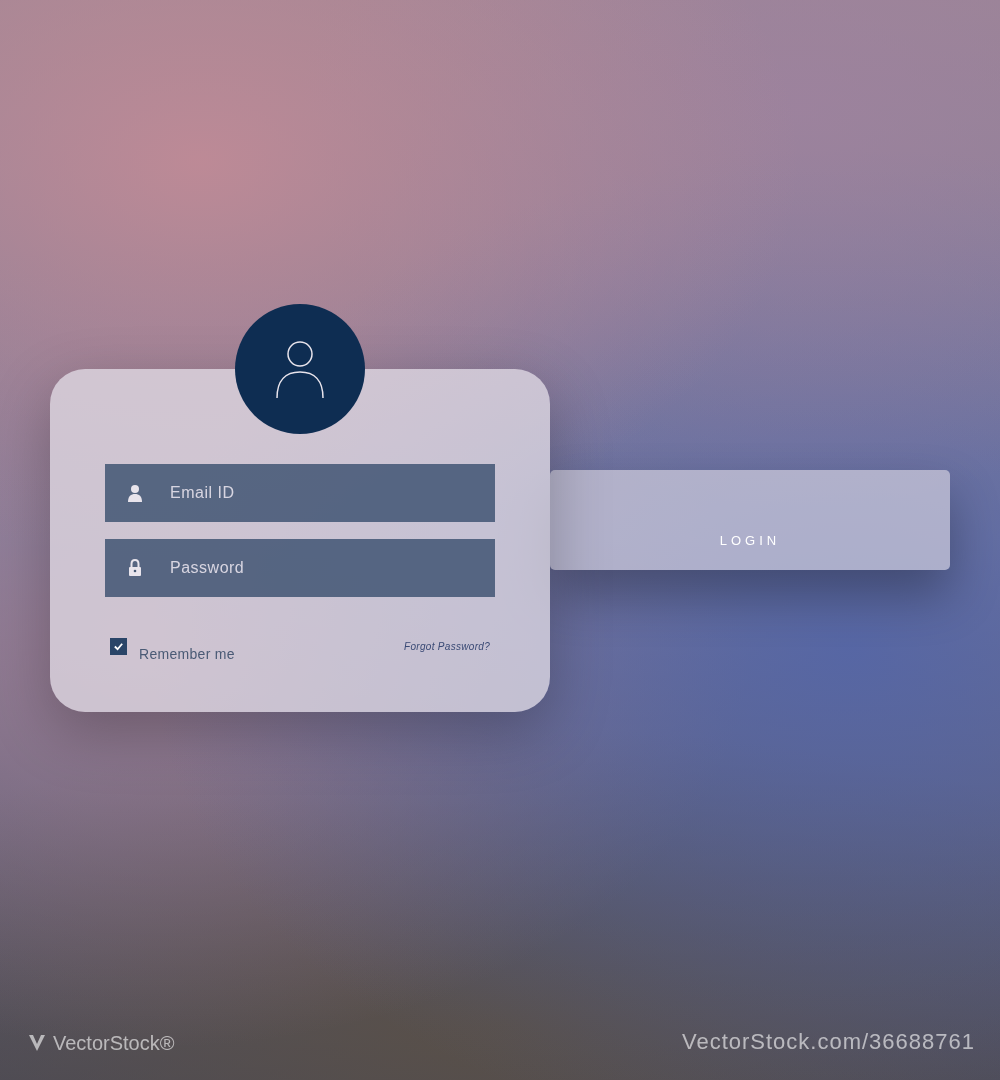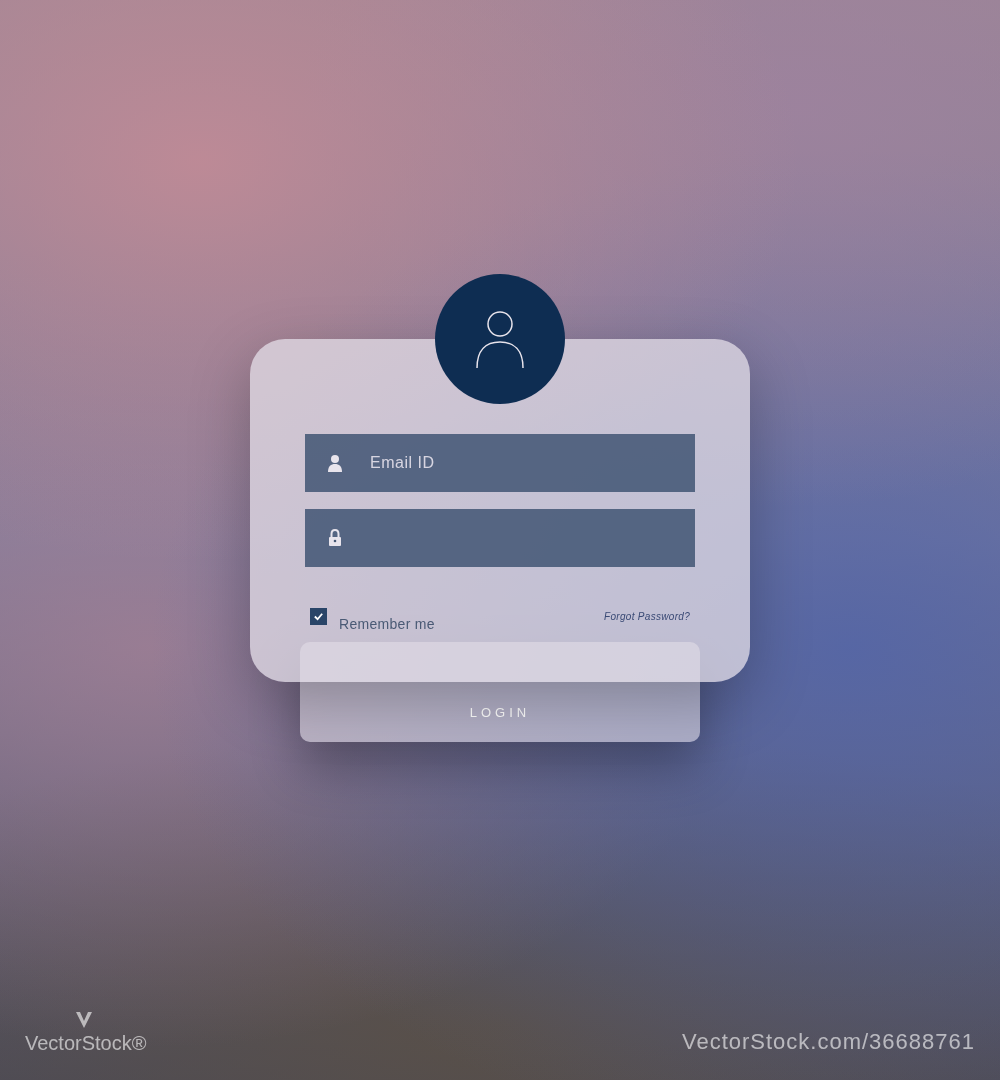--- a/index.html
+++ b/index.html
@@ -22,29 +22,29 @@
       display: flex;
       align-items: center;
       justify-content: center;
       position: relative;
       overflow: hidden;
     }
     
     .login-container {
       position: relative;
       display: flex;
-      flex-direction: column;
+      flex-direction: row;
       align-items: center;
     }
     
     .login-button-panel {
       width: 400px;
       height: 100px;
       background: rgba(225, 220, 230, 0.6);
-      border-radius: 10px;
+      border-radius: 5px;
       display: flex;
       align-items: flex-end;
       justify-content: center;
       padding-bottom: 22px;
       margin-top: -40px;
       box-shadow: 0 25px 50px rgba(0, 0, 0, 0.3);
     }
     
     .login-button {
       color: #ffffff;
@@ -148,21 +148,20 @@
     
     .watermark-left {
       position: absolute;
       bottom: 25px;
       left: 25px;
       color: rgba(255, 255, 255, 0.6);
       font-size: 20px;
       display: flex;
       align-items: center;
       gap: 0;
-      flex-direction: column;
     }
     
     .watermark-right {
       position: absolute;
       bottom: 25px;
       right: 25px;
       color: rgba(255, 255, 255, 0.6);
       font-size: 22px;
       letter-spacing: 1px;
     }
@@ -192,20 +191,21 @@
     </div>
 
     <div class="input-field">
       <div class="input-icon-box">
         <svg width="14" height="18" viewBox="0 0 14 18" fill="#e8e4ec">
           <rect x="1" y="8" width="12" height="9" rx="1"></rect>
           <path d="M 3.5 8 L 3.5 5 C 3.5 2.5, 5 1, 7 1 C 9 1, 10.5 2.5, 10.5 5 L 10.5 8" fill="none" stroke="#e8e4ec" stroke-width="2"></path>
           <circle cx="7" cy="12" r="1.3" fill="#455773"></circle>
         </svg>
       </div>
+      <div class="input-text">Password</div>
     </div>
 
     <div class="options-row">
       <div class="remember-me">
         <div class="checkbox">
           <svg viewBox="0 0 12 12" fill="none" stroke="#ffffff" stroke-width="2">
             <path d="M 2 6 L 5 9 L 10 3"></path>
           </svg>
         </div>
         <span class="remember-label">Remember me</span>

